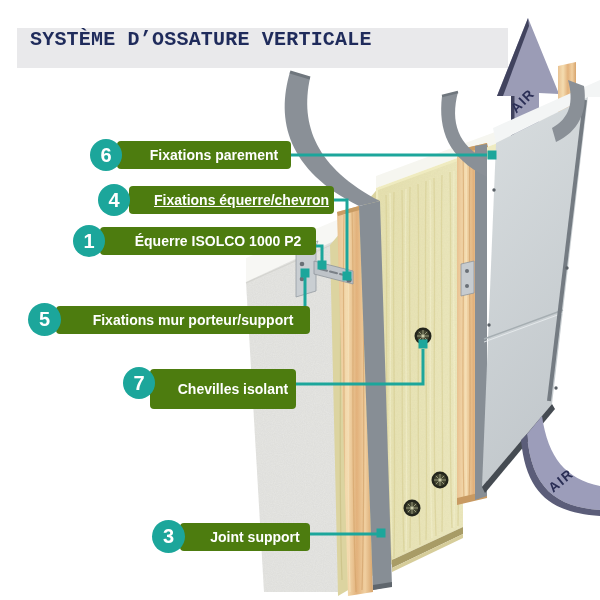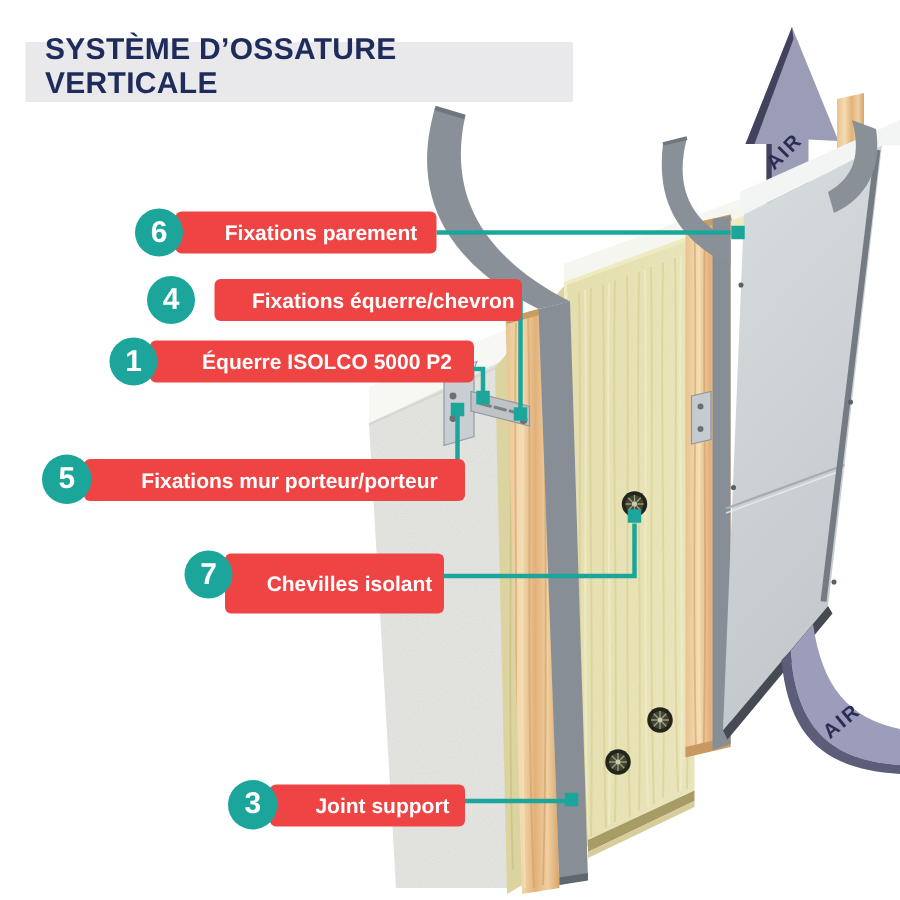--- a/index.html
+++ b/index.html
@@ -1,26 +1,26 @@
 <!DOCTYPE html>
 <html><head>
 <meta charset="utf-8">
 <style>
   html,body{margin:0;padding:0;background:#ffffff;}
   .stage{position:relative;width:600px;height:600px;background:#ffffff;overflow:hidden;
          font-family:"Liberation Sans",sans-serif;}
   .stage svg{position:absolute;left:0;top:0;z-index:1;}
-  .title-bar{position:absolute;left:17px;top:28px;width:365px;height:40px;background:#E9E9EB;
-             display:flex;align-items:flex-end;padding-left:13px;box-sizing:border-box;z-index:2;}
+  .title-bar{position:absolute;left:17px;top:28px;width:491px;height:40px;background:#E9E9EB;
+             display:flex;align-items:flex-start;padding-left:13px;box-sizing:border-box;z-index:2;font-family:Liberation Mono, monospace;}
   .title-bar h1{margin:0;font-size:20px;font-weight:800;color:#1F2B5B;letter-spacing:.2px;}
   .callout{position:absolute;z-index:3;}
   .co-num{position:absolute;border-radius:50%;background:#1CA69B;color:#fff;
           display:flex;align-items:center;justify-content:center;
           font-weight:700;font-size:20px;z-index:4;}
-  .co-pill{position:absolute;background:#ef4444;color:#fff;border-radius:4px;
+  .co-pill{position:absolute;background:#4d7c0f;color:#fff;border-radius:4px;
            display:flex;align-items:center;justify-content:center;
            font-weight:700;font-size:14px;white-space:nowrap;box-sizing:border-box;
            padding-left:20px;z-index:3;}
   text.air{font-family:"Liberation Sans",sans-serif;font-weight:700;font-size:13.5px;
            fill:#2A2E55;letter-spacing:1.5px;}
 </style>
 </head>
 <body>
 
 <div class="stage">
@@ -260,29 +260,29 @@
   <div class="title-bar">
     <h1>SYSTÈME D’OSSATURE VERTICALE</h1>
   </div>
 
   <div class="callout">
     <div class="co-num" style="left:90px;top:139px;width:32px;height:32px;">6</div>
     <div class="co-pill" style="left:117px;top:141px;width:174px;height:28px;">Fixations parement</div>
   </div>
   <div class="callout">
     <div class="co-num" style="left:98px;top:184px;width:32px;height:32px;">4</div>
-    <div class="co-pill" style="left:143px;top:186px;width:205px;height:28px;">Fixations équerre/chevron</div>
+    <div class="co-pill" style="left:129px;top:186px;width:205px;height:28px;text-decoration:underline;">Fixations équerre/chevron</div>
   </div>
   <div class="callout">
     <div class="co-num" style="left:73px;top:225px;width:32px;height:32px;">1</div>
-    <div class="co-pill" style="left:100px;top:227px;width:216px;height:28px;">Équerre ISOLCO 5000 P2</div>
+    <div class="co-pill" style="left:100px;top:227px;width:216px;height:28px;">Équerre ISOLCO 1000 P2</div>
   </div>
   <div class="callout">
     <div class="co-num" style="left:28px;top:303px;width:33px;height:33px;">5</div>
-    <div class="co-pill" style="left:56px;top:306px;width:254px;height:28px;">Fixations mur porteur/porteur</div>
+    <div class="co-pill" style="left:56px;top:306px;width:254px;height:28px;">Fixations mur porteur/support</div>
   </div>
   <div class="callout">
     <div class="co-num" style="left:123px;top:367px;width:32px;height:32px;">7</div>
     <div class="co-pill" style="left:150px;top:369px;width:146px;height:40px;">Chevilles isolant</div>
   </div>
   <div class="callout">
     <div class="co-num" style="left:152px;top:520px;width:33px;height:33px;">3</div>
     <div class="co-pill" style="left:180px;top:523px;width:130px;height:28px;">Joint support</div>
   </div>
 

